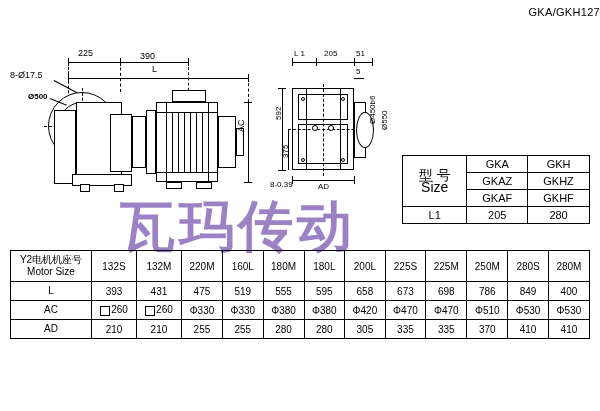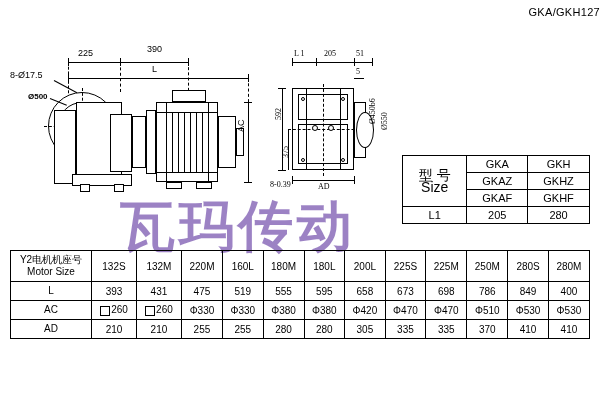--- a/index.html
+++ b/index.html
@@ -32,21 +32,21 @@
   .h{height:1px;}
   .v{width:1px;}
   .dash-h{position:absolute;height:0;border-top:1px dashed #000;}
   .dash-v{position:absolute;width:0;border-left:1px dashed #000;}
 
   .lbl{position:absolute;font-size:9px;white-space:nowrap;}
   .lbl-s{position:absolute;font-size:8px;white-space:nowrap;}
 
   
   #leftDrawing{position:absolute;left:10px;top:40px;width:260px;height:200px;}
-  #rightDrawing{position:absolute;left:272px;top:40px;width:120px;height:200px;font-family:Liberation Serif, serif;}
+  #rightDrawing{position:absolute;left:272px;top:40px;width:120px;height:200px;}
   .boxg{position:absolute;border:1px solid #000;box-sizing:border-box;background:#fff;}
   .circ{position:absolute;border:1px solid #000;border-radius:50%;box-sizing:border-box;background:#fff;}
 
   
   #sizeTable{
     position:absolute;left:402px;top:155px;width:188px;
     border-collapse:collapse;font-size:11px;
   }
   #sizeTable td{border:1px solid #000;text-align:center;padding:2px 0;}
   .sizecell{font-size:14px;line-height:12px;}
@@ -71,21 +71,21 @@
 
   <div id="leftDrawing">
 
     <div class="ln h" style="left:58px;top:22px;width:52px;"></div>
     <div class="ln v" style="left:58px;top:18px;height:8px;"></div>
     <div class="ln v" style="left:110px;top:18px;height:8px;"></div>
     <div class="lbl" style="left:68px;top:8px;">225</div>
 
     <div class="ln h" style="left:110px;top:22px;width:68px;"></div>
     <div class="ln v" style="left:178px;top:18px;height:8px;"></div>
-    <div class="lbl" style="left:130px;top:4px;margin-left:7px;">390</div>
+    <div class="lbl" style="left:130px;top:11px;">390</div>
 
     <div class="ln h" style="left:58px;top:38px;width:180px;"></div>
     <div class="ln v" style="left:58px;top:34px;height:8px;"></div>
     <div class="ln v" style="left:238px;top:34px;height:8px;"></div>
     <div class="lbl" style="left:142px;top:24px;">L</div>
 
     <div class="dash-v" style="left:58px;top:22px;height:36px;"></div>
     <div class="dash-v" style="left:110px;top:22px;height:30px;"></div>
     <div class="dash-v" style="left:178px;top:22px;height:34px;"></div>
     <div class="dash-v" style="left:238px;top:38px;height:40px;"></div>

